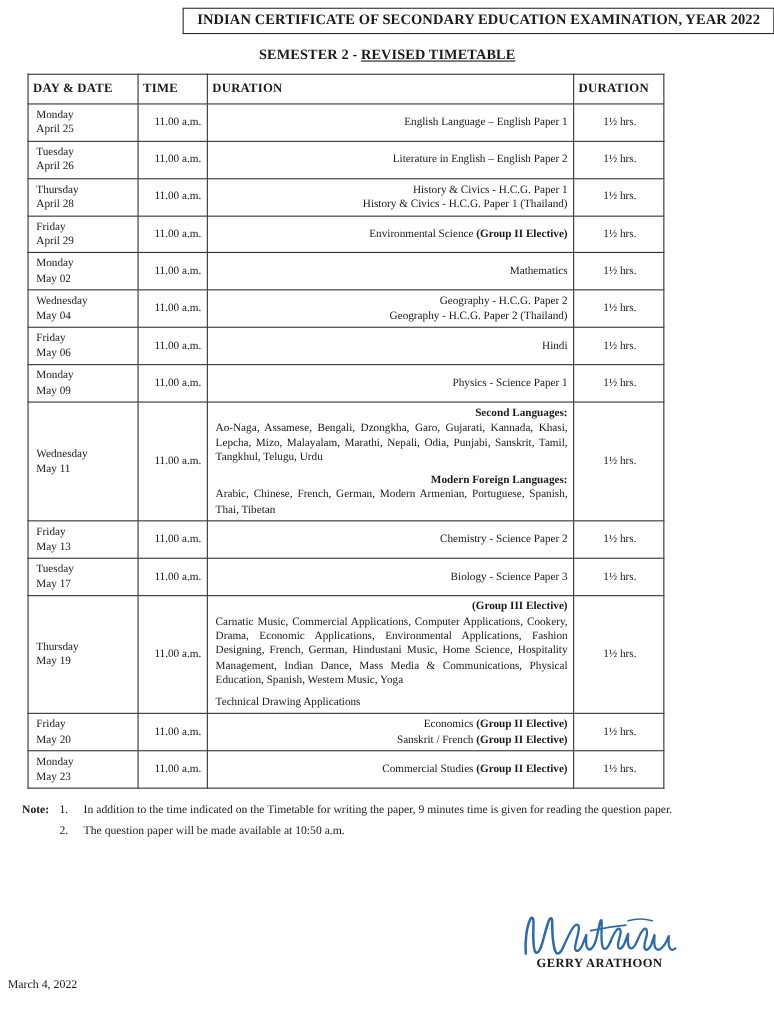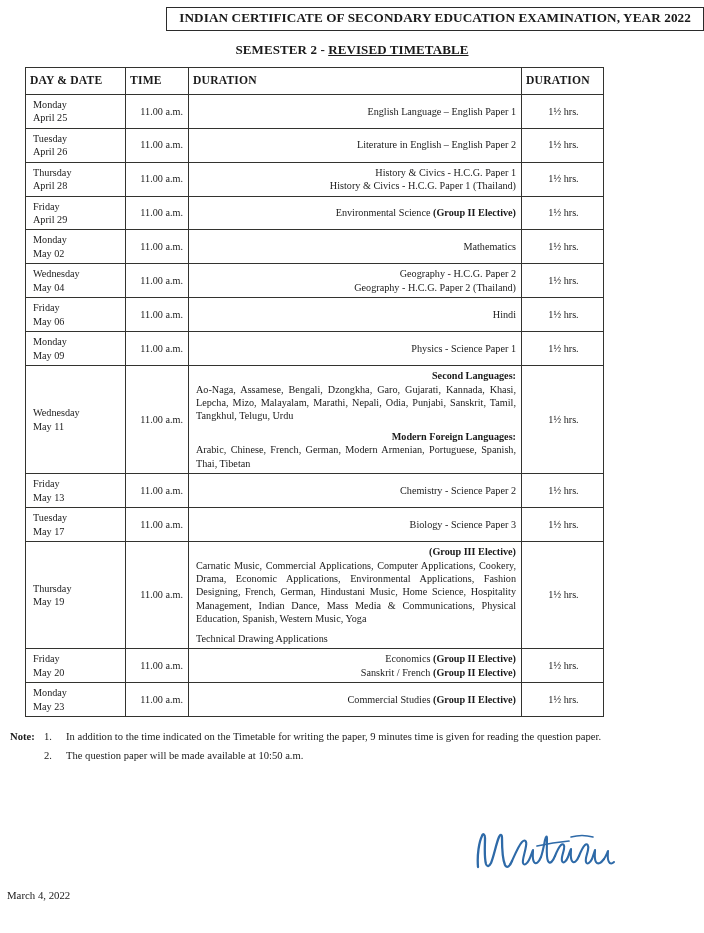--- a/index.html
+++ b/index.html
@@ -96,21 +96,21 @@
   .subj-line.just {
     text-align: justify;
     text-align-last: left;
   }
   .gap-top { margin-top: 7px; }
   .gap-top-sm { margin-top: 6px; }
 
   
   .notes {
     margin: 12px 0 0 0;
-    padding: 0 40px 0 10px;
+    padding: 0 40px 0 20px;
     font-size: 10.6px;
     line-height: 1.45;
   }
   .note-row {
     display: flex;
     align-items: flex-start;
   }
   .note-label {
     font-weight: bold;
     width: 34px;
@@ -344,15 +344,16 @@
         <path d="M42 35 C46 26 49 19 52 16 C55 13 57 15 56 20 C55 27 52 34 53 37 C54 40 57 38 59 34 C61 30 62 26 63 24 C63 27 62 33 64 36 C66 39 69 36 71 31" stroke-width="2.1" stroke="#2e6aa8"></path>
         <path d="M71 31 C73 25 74 19 75 14 C76 10 77 9 77 13 C77 22 76 31 78 35 C80 39 83 35 85 30" stroke-width="2.1" stroke="#2e6aa8"></path>
         <path d="M67 20 C76 18 88 16 99 15" stroke-width="1.7" stroke="#2e6aa8"></path>
         <path d="M85 30 C87 25 89 21 91 19 C93 17 95 19 94 23 C93 28 91 32 92 35 C93 38 96 36 98 31 C99 28 100 25 101 23 C101 27 100 32 102 35 C104 38 107 35 109 30" stroke-width="2.1" stroke="#2e6aa8"></path>
         <path d="M109 30 C111 25 113 21 115 19 C117 17 119 19 118 24 C117 29 115 33 116 36 C117 39 120 37 122 33 C123 30 124 27 125 24 C125 28 124 33 126 36 C128 39 131 37 134 33" stroke-width="2.1" stroke="#2e6aa8"></path>
         <path d="M134 33 C136 30 137 27 138 25 C138 29 137 33 139 36 C140 38 142 38 144 36" stroke-width="2.0" stroke="#2e6aa8"></path>
         <path d="M101 11 C108 9 116 9 123 11" stroke-width="1.5" stroke="#2e6aa8"></path>
       </g>
     </svg>
   </div>
+  <div class="sig-name">GERRY ARATHOON</div>
 </div>
 
 <div class="doc-date">March 4, 2022</div>
 
 </body></html>

